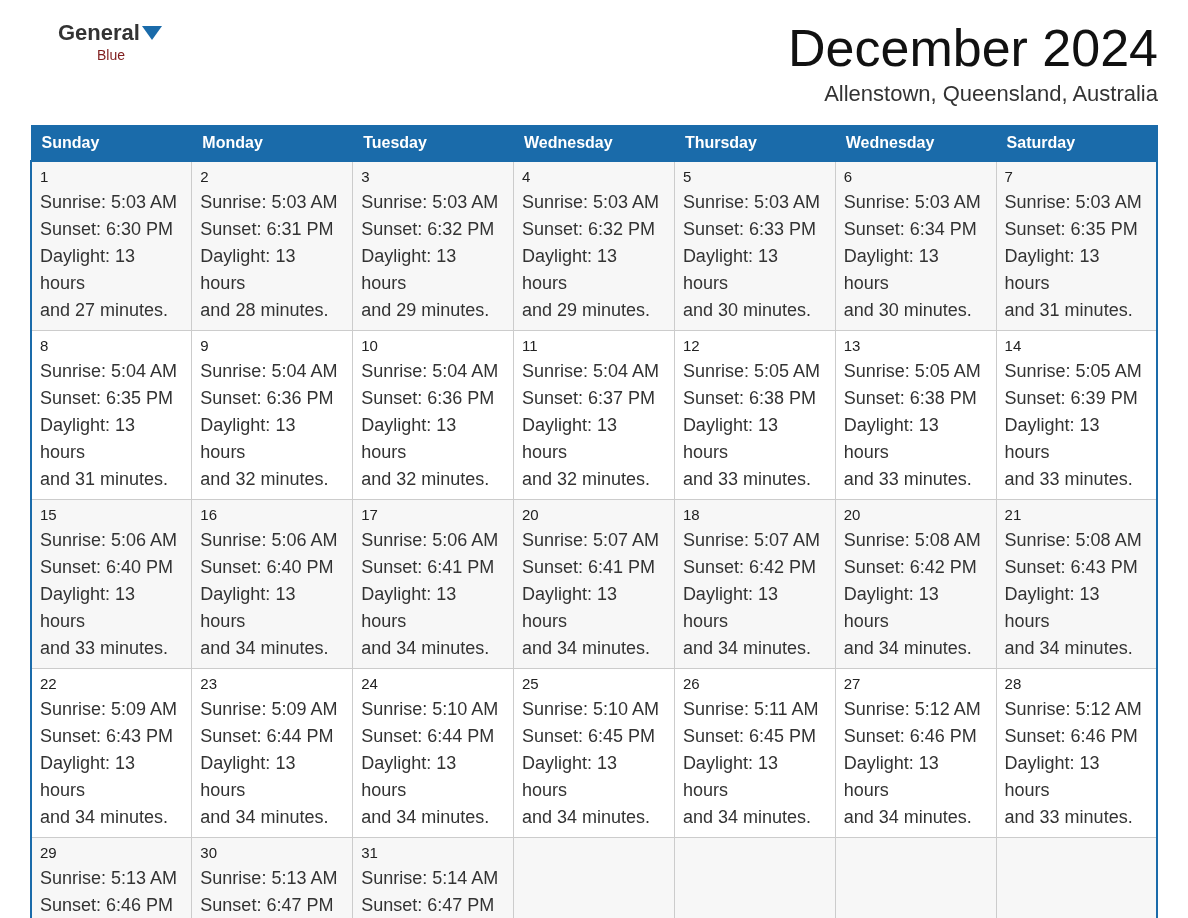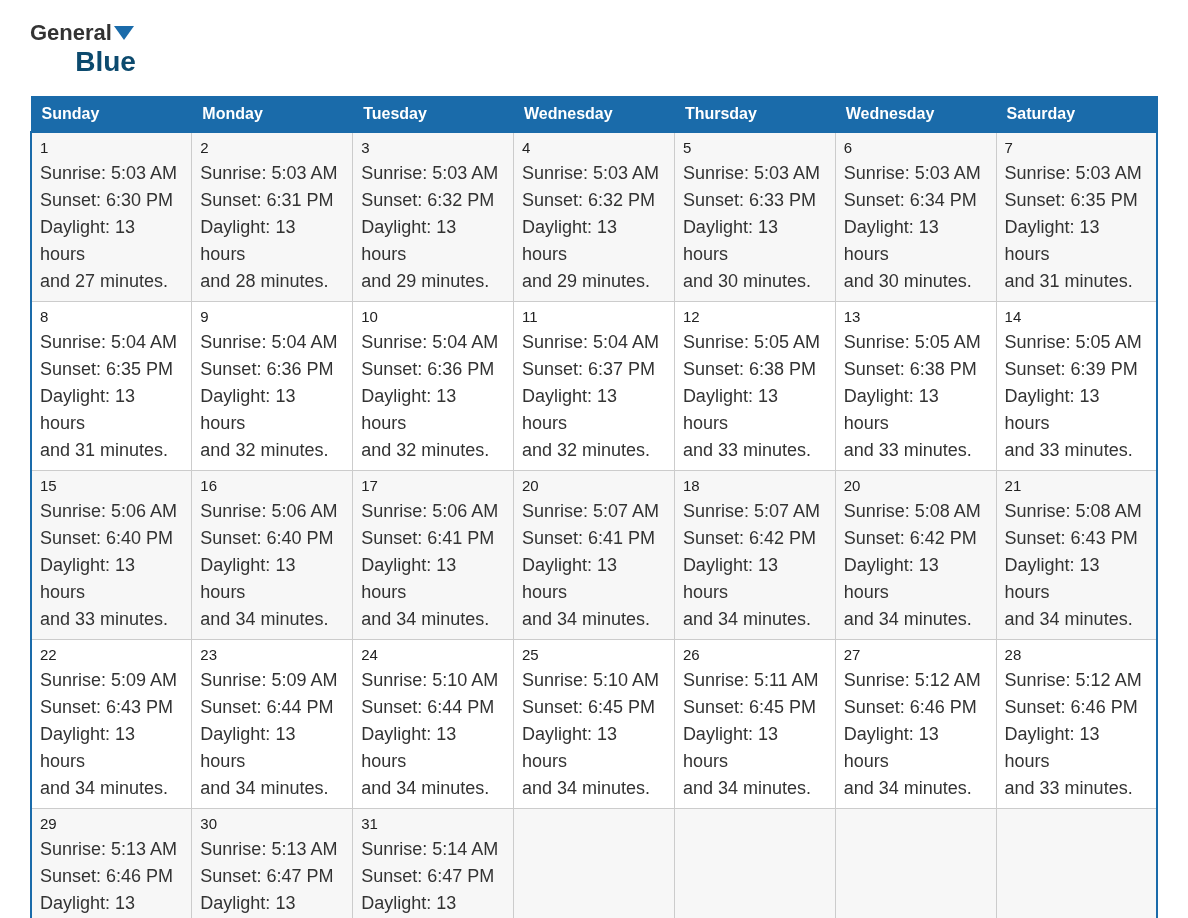--- a/index.html
+++ b/index.html
@@ -12,41 +12,42 @@
     }
     .header {
       display: flex;
       justify-content: space-between;
       align-items: flex-start;
       margin-bottom: 18px;
     }
     .logo {
       display: flex;
       flex-direction: column;
-      align-items: flex-end;
+      align-items: center;
+      margin-left: 28px;
     }
     .logo-text {
       display: flex;
       align-items: center;
       font-size: 22px;
       font-weight: bold;
       color: #333;
     }
     .logo-general { color: #333; }
     .logo-arrow {
       width: 0;
       height: 0;
       border-left: 10px solid transparent;
       border-right: 10px solid transparent;
       border-top: 14px solid #1a6baa;
       margin: 0 2px;
       display: inline-block;
       vertical-align: middle;
     }
-    .logo-blue { color: #0c4a6e; font-size: 28px; font-weight: bold; }
+    .logo-blue { color: #7f1d1d; font-size: 14px; font-weight: normal; }
     .title-block { text-align: right; }
     .calendar-title {
       font-size: 52px;
       font-weight: normal;
       color: #111;
       line-height: 1.1;
     }
     .calendar-subtitle {
       font-size: 22px;
       color: #333;
@@ -107,20 +108,24 @@
 <div class="header">
   <div class="logo">
     <div class="logo-text">
       <span class="logo-general">General</span>
       <span class="logo-arrow"></span>
     </div>
     <div>
       <span class="logo-blue">Blue</span>
     </div>
   </div>
+  <div class="title-block">
+    <div class="calendar-title">December 2024</div>
+    <div class="calendar-subtitle">Allenstown, Queensland, Australia</div>
+  </div>
 </div>
 
 <table>
   <thead>
     <tr>
     <th>Sunday</th>
         <th>Monday</th>
         <th>Tuesday</th>
         <th>Wednesday</th>
         <th>Thursday</th>

